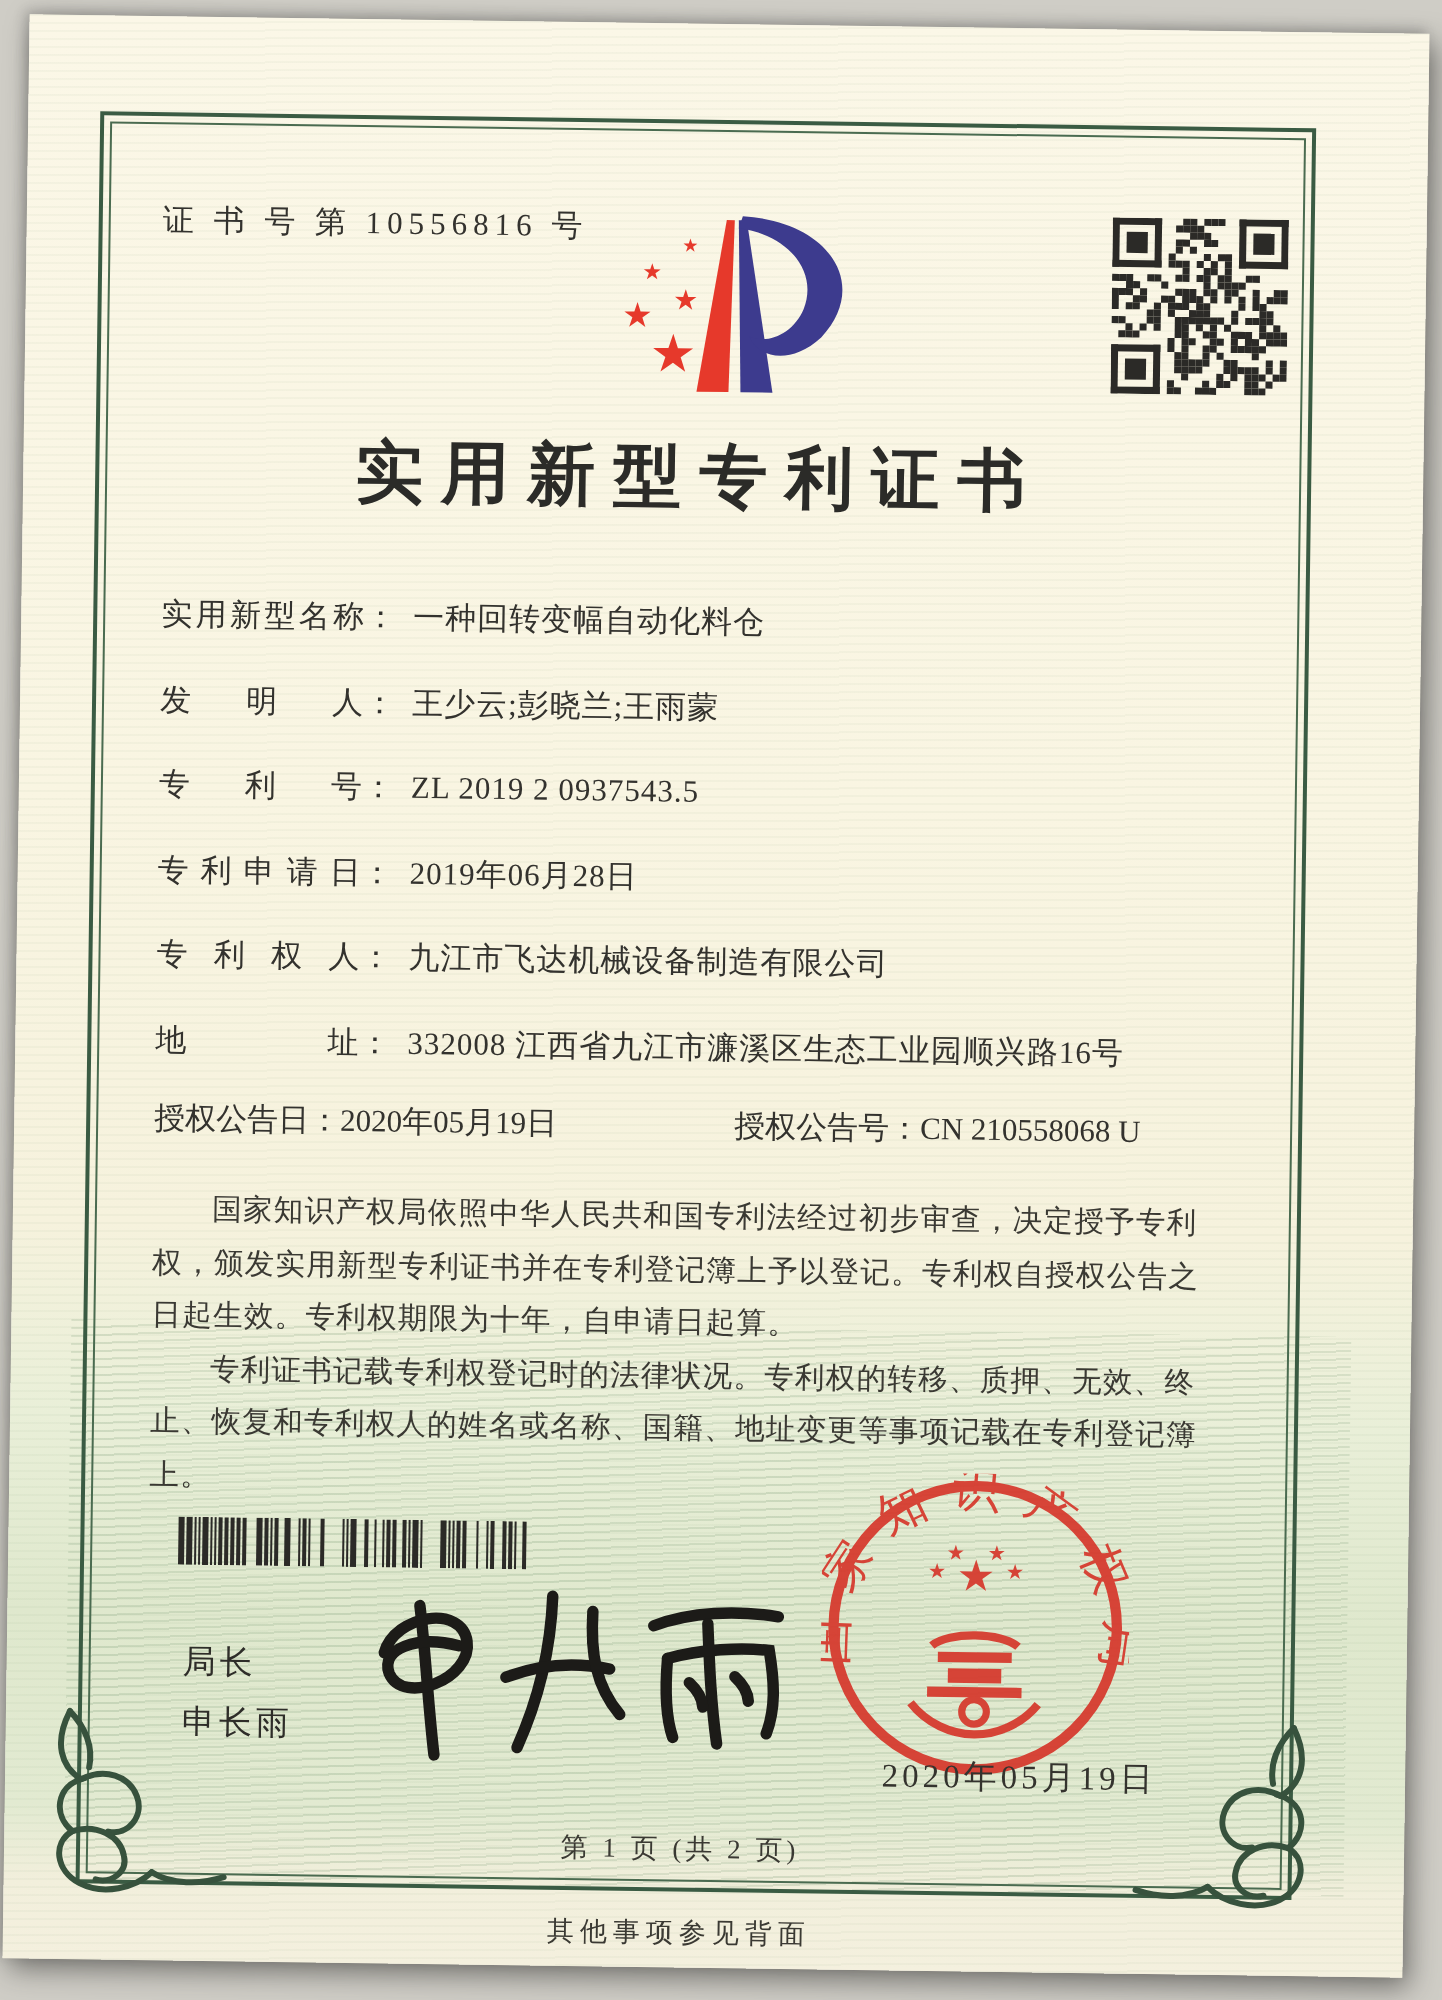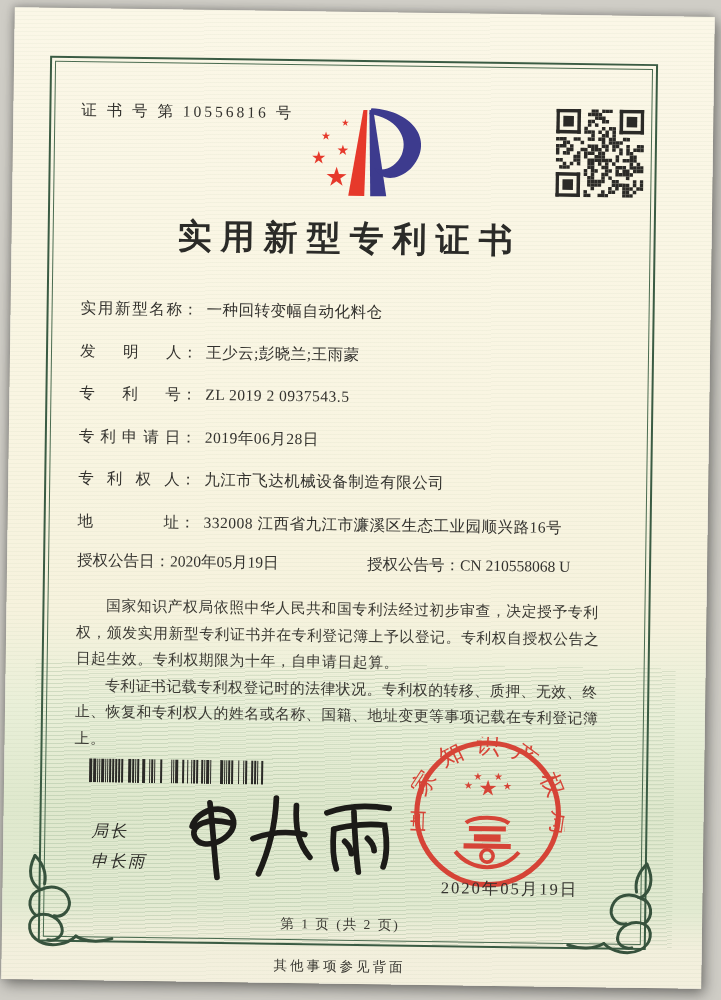--- a/index.html
+++ b/index.html
@@ -24,21 +24,21 @@
   .fcolon{display:inline-block;margin-right:8px;}
   .fvalue{flex:1;}
   .grant-row{position:absolute;left:70px;top:542px;width:545px;display:flex;font-size:15.5px;color:#33322e;line-height:20px;}
   .grant-left{display:flex;width:290px;}
   .grant-right{display:flex;}
   .glabel{display:inline-block;}
   .paras{position:absolute;left:70px;top:584px;width:534px;font-size:14.8px;line-height:26.5px;
     color:#3a3933;letter-spacing:.6px;}
   .paras p{margin:0;text-indent:2em;}
   .barcode{position:absolute;left:82px;top:750px;width:178px;height:24px;}
-  .director{position:absolute;left:88px;top:808px;font-size:16.5px;color:#2e2d29;letter-spacing:2px;line-height:30px;font-style:italic;}
+  .director{position:absolute;left:88px;top:808px;font-size:16.5px;color:#2e2d29;letter-spacing:2px;line-height:30px;}
   .signature{position:absolute;left:172px;top:772px;width:230px;height:104px;}
   .seal{position:absolute;left:407px;top:723px;width:154px;height:154px;opacity:.92;}
   .seal-date{position:absolute;left:412px;top:864px;width:190px;text-align:center;
     font-size:16.5px;letter-spacing:2px;color:#34332e;}
   .page-ind{position:absolute;left:36px;top:904px;width:604px;text-align:center;font-size:13.5px;color:#3a3933;letter-spacing:2px;}
   .back-note{position:absolute;left:36px;top:946px;width:604px;text-align:center;font-size:13.5px;color:#3a3933;letter-spacing:3px;}
   .logo{position:absolute;left:272px;top:88px;width:170px;height:118px;}
   .qr{position:absolute;left:543px;top:94px;width:88px;height:88px;}
   .flourish{position:absolute;width:96px;height:100px;}
   .fl-bl{left:22px;top:842px;}

